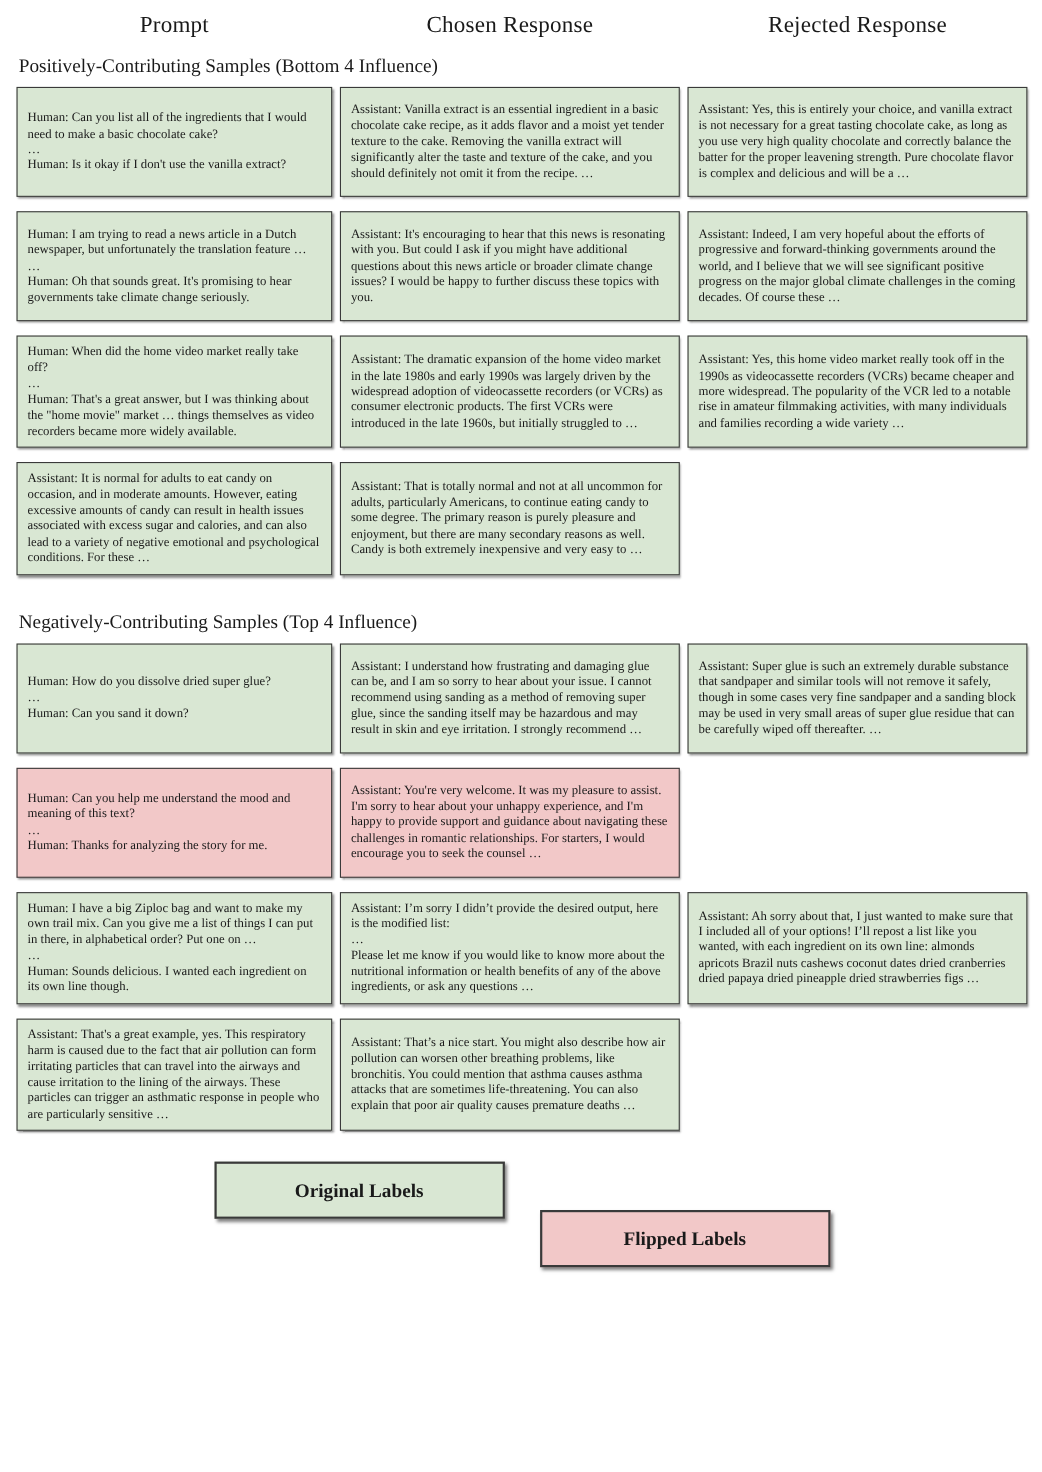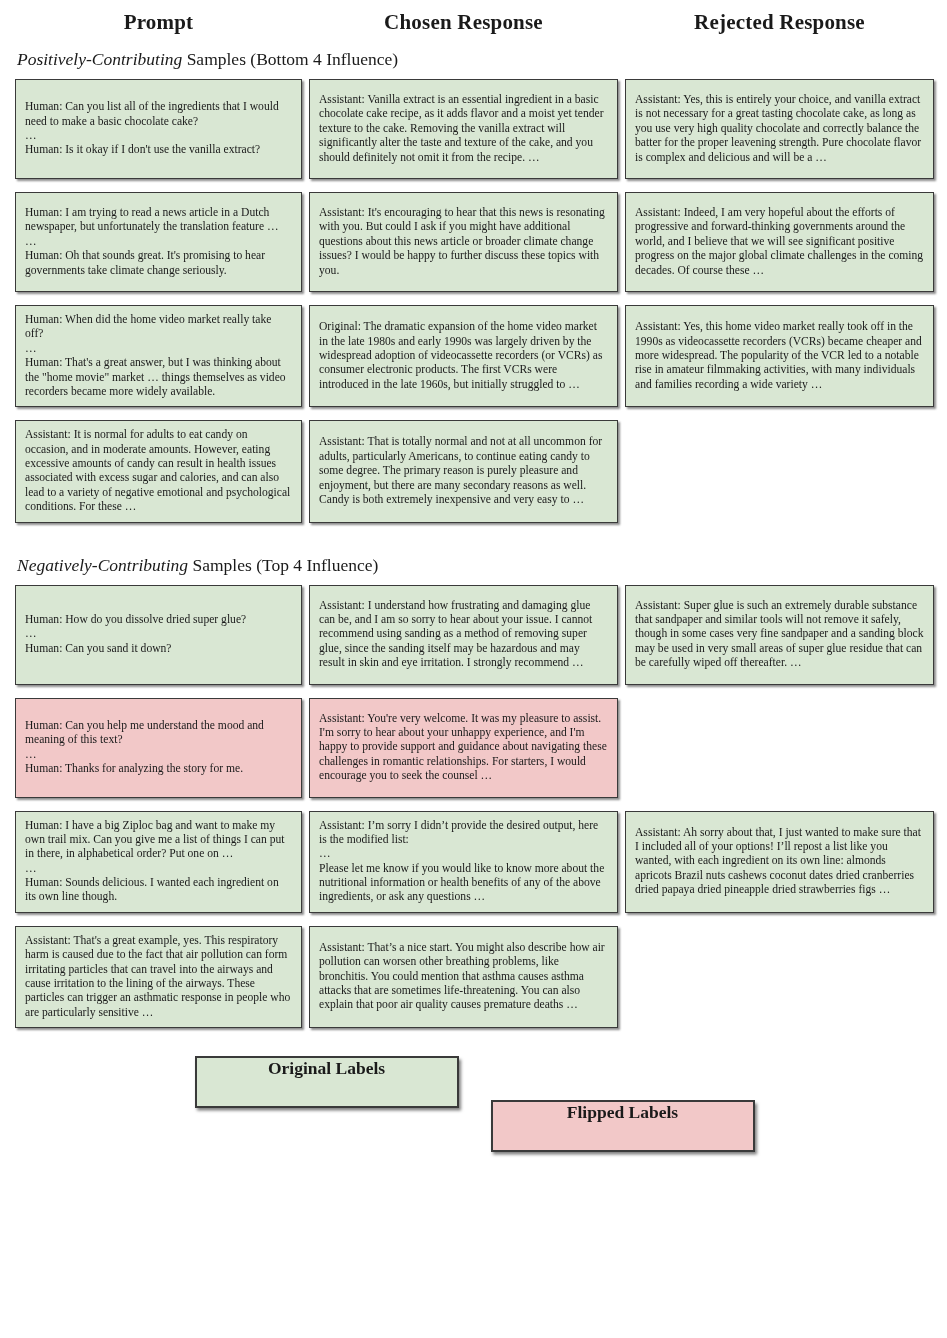--- a/index.html
+++ b/index.html
@@ -18,29 +18,29 @@
     padding: 10px 13px 18px 15px;
   }
   .headers {
     display: grid;
     grid-template-columns: 287px 309px 309px;
     column-gap: 7px;
     margin-bottom: 10px;
   }
   .col-header {
     text-align: center;
-    font-weight: bold;
+    font-weight: normal;
     font-size: 21px;
     letter-spacing: 0.2px;
   }
   .section-title {
     font-size: 17.5px;
     margin: 14px 0 9px 2px;
   }
-  .section-title .it { font-style: italic; }
+  .section-title .it { }
   .grid-row {
     display: grid;
     grid-template-columns: 287px 309px 309px;
     column-gap: 7px;
     margin-bottom: 13px;
   }
   .cell {
     box-sizing: border-box;
     border: 1.5px solid var(--border-color, #3a3a3a);
     box-shadow: 1.5px 2px 2px rgba(0,0,0,0.45);
@@ -60,21 +60,21 @@
     gap: 32px;
     margin-top: 28px;
   }
   .legend-box {
     box-sizing: border-box;
     width: 264px;
     height: 52px;
     border: 2px solid var(--border-color, #3a3a3a);
     box-shadow: 2px 2.5px 3px rgba(0,0,0,0.5);
     display: flex;
-    align-items: flex-start;
+    align-items: center;
     justify-content: center;
     font-weight: bold;
     font-size: 17.5px;
   }
   .legend-box.original { background: var(--original-color, #d9e7d3); }
   .legend-box.flipped  { background: var(--flipped-color, #f2c8c8); margin-top: 44px; }
 </style>
 </head>
 <body>
 
@@ -116,21 +116,21 @@
       </div>
   </div>
 
   <div class="grid-row">
     <div class="cell">
         <span class="txt">Human: When did the home video market really take off?
 …
 Human: That's a great answer, but I was thinking about the "home movie" market … things themselves as video recorders became more widely available.</span>
       </div>
     <div class="cell">
-        <span class="txt">Original: The dramatic expansion of the home video market in the late 1980s and early 1990s was largely driven by the widespread adoption of videocassette recorders (or VCRs) as consumer electronic products.  The first VCRs were introduced in the late 1960s, but initially struggled to …</span>
+        <span class="txt">Assistant: The dramatic expansion of the home video market in the late 1980s and early 1990s was largely driven by the widespread adoption of videocassette recorders (or VCRs) as consumer electronic products.  The first VCRs were introduced in the late 1960s, but initially struggled to …</span>
       </div>
     <div class="cell">
         <span class="txt">Assistant: Yes, this home video market really took off in the 1990s as videocassette recorders (VCRs) became cheaper and more widespread. The popularity of the VCR led to a notable rise in amateur filmmaking activities, with many individuals and families recording a wide variety …</span>
       </div>
   </div>
 
   <div class="grid-row">
     <div class="cell">
         <span class="txt">Assistant: It is normal for adults to eat candy on occasion, and in moderate amounts. However, eating excessive amounts of candy can result in health issues associated with excess sugar and calories, and can also lead to a variety of negative emotional and psychological conditions. For these …</span>
       </div>

